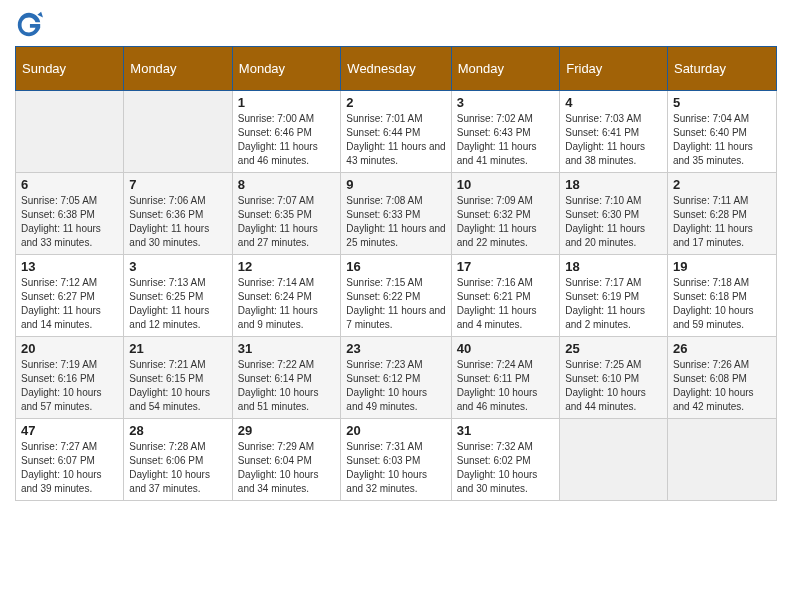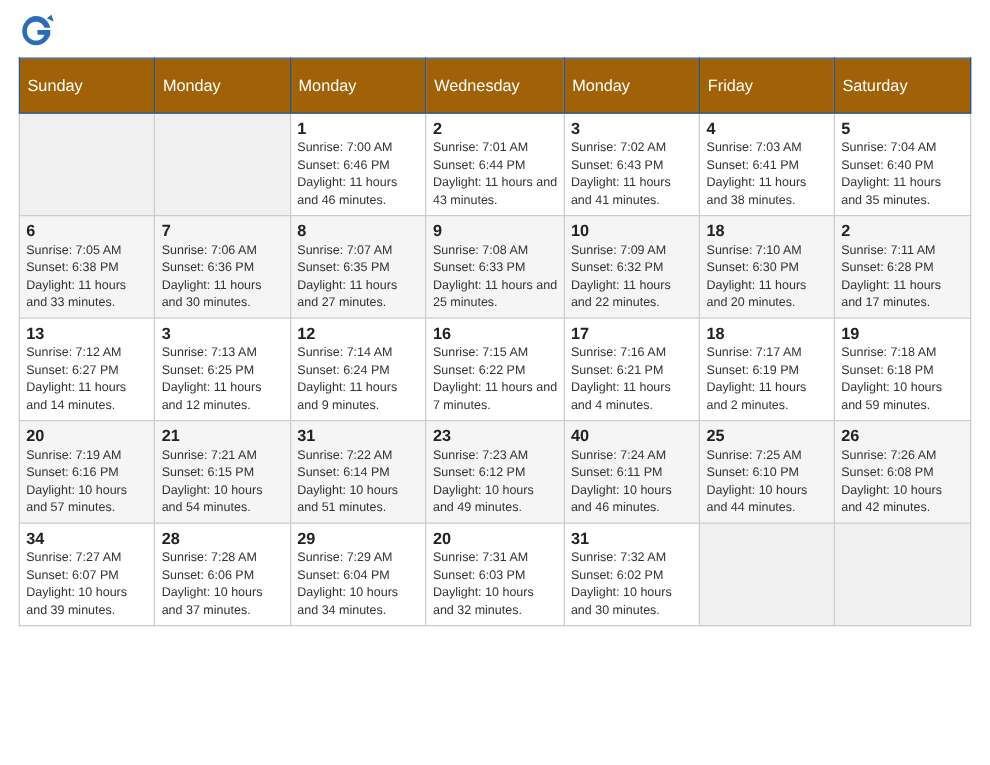--- a/index.html
+++ b/index.html
@@ -245,21 +245,21 @@
             <span class="day-number">25</span>
             <div class="day-info">Sunrise: 7:25 AM<br>Sunset: 6:10 PM<br>Daylight: 10 hours and 44 minutes.</div>
           </td>
           <td>
             <span class="day-number">26</span>
             <div class="day-info">Sunrise: 7:26 AM<br>Sunset: 6:08 PM<br>Daylight: 10 hours and 42 minutes.</div>
           </td>
         </tr>
         <tr>
           <td>
-            <span class="day-number">34</span>
+            <span class="day-number">47</span>
             <div class="day-info">Sunrise: 7:27 AM<br>Sunset: 6:07 PM<br>Daylight: 10 hours and 39 minutes.</div>
           </td>
           <td>
             <span class="day-number">28</span>
             <div class="day-info">Sunrise: 7:28 AM<br>Sunset: 6:06 PM<br>Daylight: 10 hours and 37 minutes.</div>
           </td>
           <td>
             <span class="day-number">29</span>
             <div class="day-info">Sunrise: 7:29 AM<br>Sunset: 6:04 PM<br>Daylight: 10 hours and 34 minutes.</div>
           </td>

